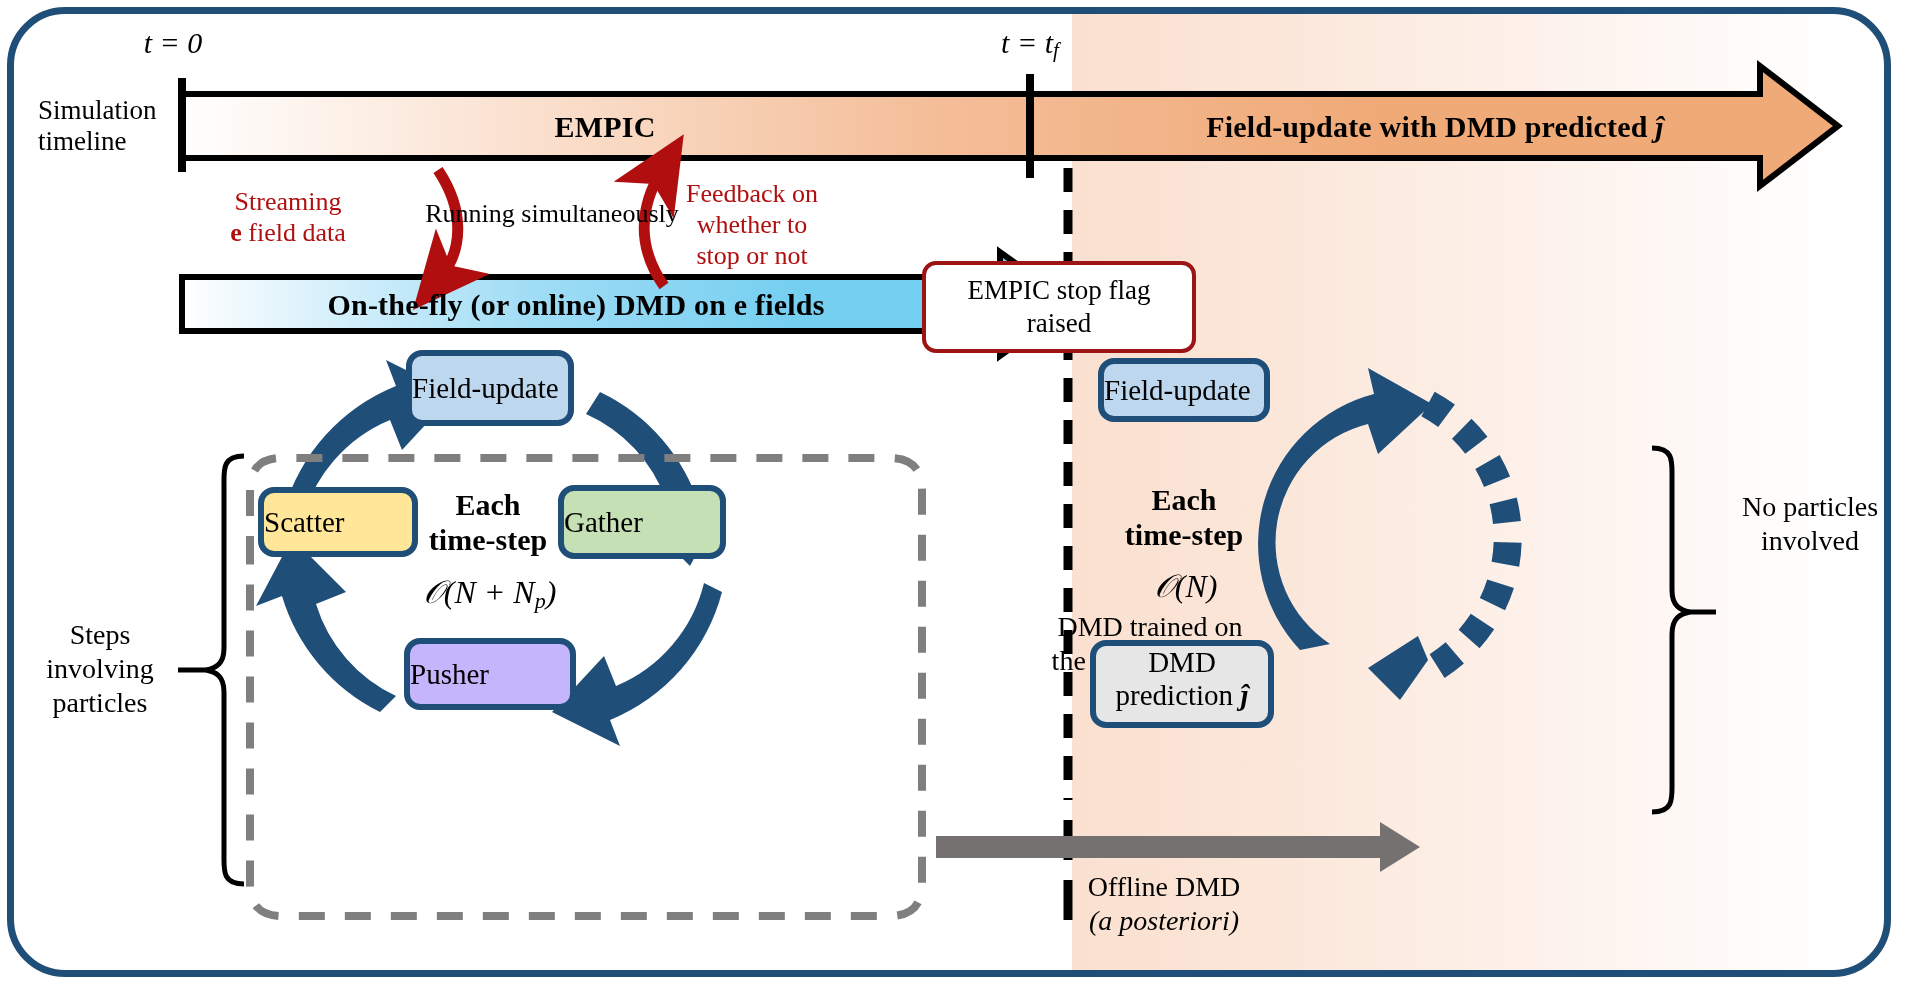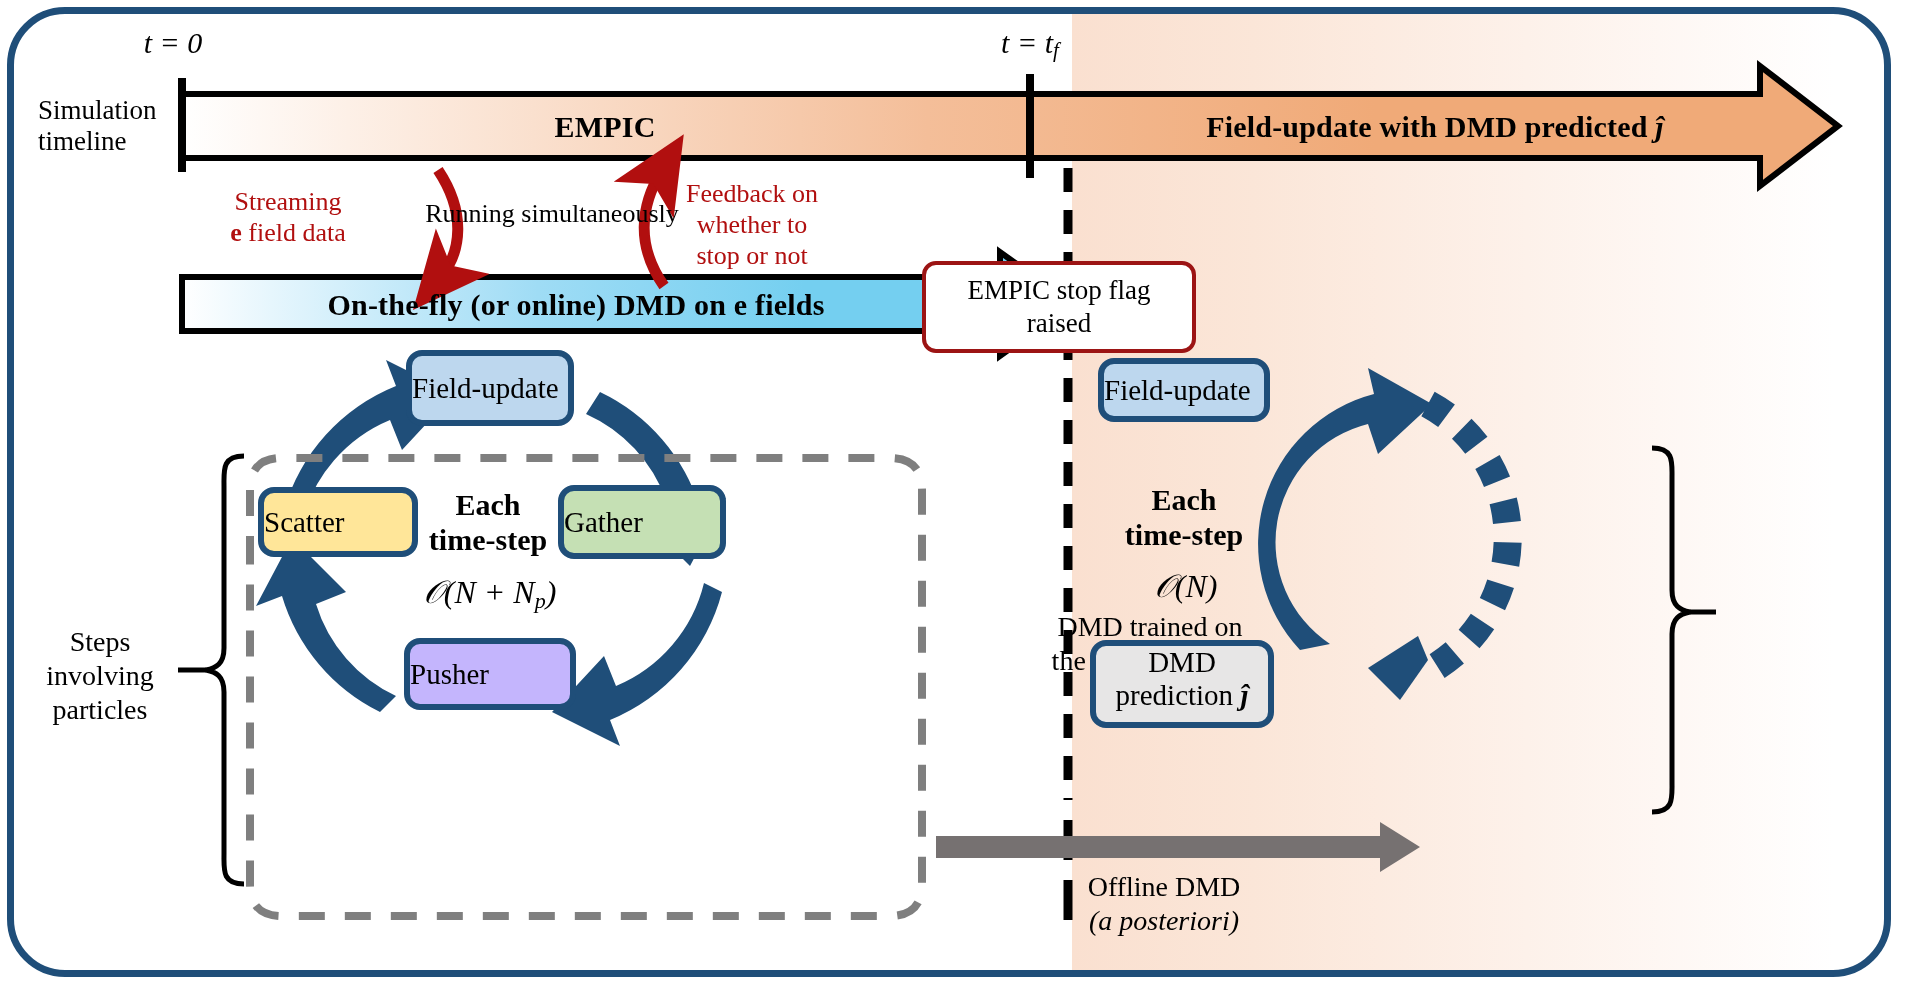--- a/index.html
+++ b/index.html
@@ -201,21 +201,21 @@
 
   <div class="txt cycle-cap ctr" style="left:488px;top:487px;">
     <div>Each</div>
     <div>time-step</div>
   </div>
 
   <div class="txt ord ctr" style="left:490px;top:574px;">
     <span>𝒪(N + N</span><span style="font-size:22px;font-style:italic;vertical-align:-5px">p</span><span>)</span>
   </div>
 
-  <div class="txt brace-lbl ctr" style="left:100px;top:618px;margin-top:7px;">
+  <div class="txt brace-lbl ctr" style="left:100px;top:618px;">
     <div>Steps</div>
     <div>involving</div>
     <div>particles</div>
   </div>
 
   <div class="node" style="left:1098px;top:358px;width:172px;height:64px;background:#bdd7ee;">
     <span>Field-update</span>
   </div>
 
   <div class="node" style="left:1090px;top:640px;width:184px;height:88px;background:#e7e6e6;flex-direction:column;">
@@ -225,20 +225,24 @@
     </span>
   </div>
 
   <div class="txt cycle-cap ctr" style="left:1184px;top:482px;">
     <div>Each</div>
     <div>time-step</div>
   </div>
 
   <div class="txt ord ctr" style="left:1186px;top:568px;">𝒪(N)</div>
 
+  <div class="txt brace-lbl ctr" style="left:1810px;top:490px;">
+    <div>No particles</div>
+    <div>involved</div>
+  </div>
 
   <div class="txt brace-lbl ctr" style="left:1150px;top:610px;">
     <div>DMD trained on</div>
     <div>
       <span>the snapshots of </span><span class="bold">j</span>
     </div>
   </div>
 
   <div class="txt brace-lbl ctr" style="left:1164px;top:870px;">
     <div>Offline DMD</div>

